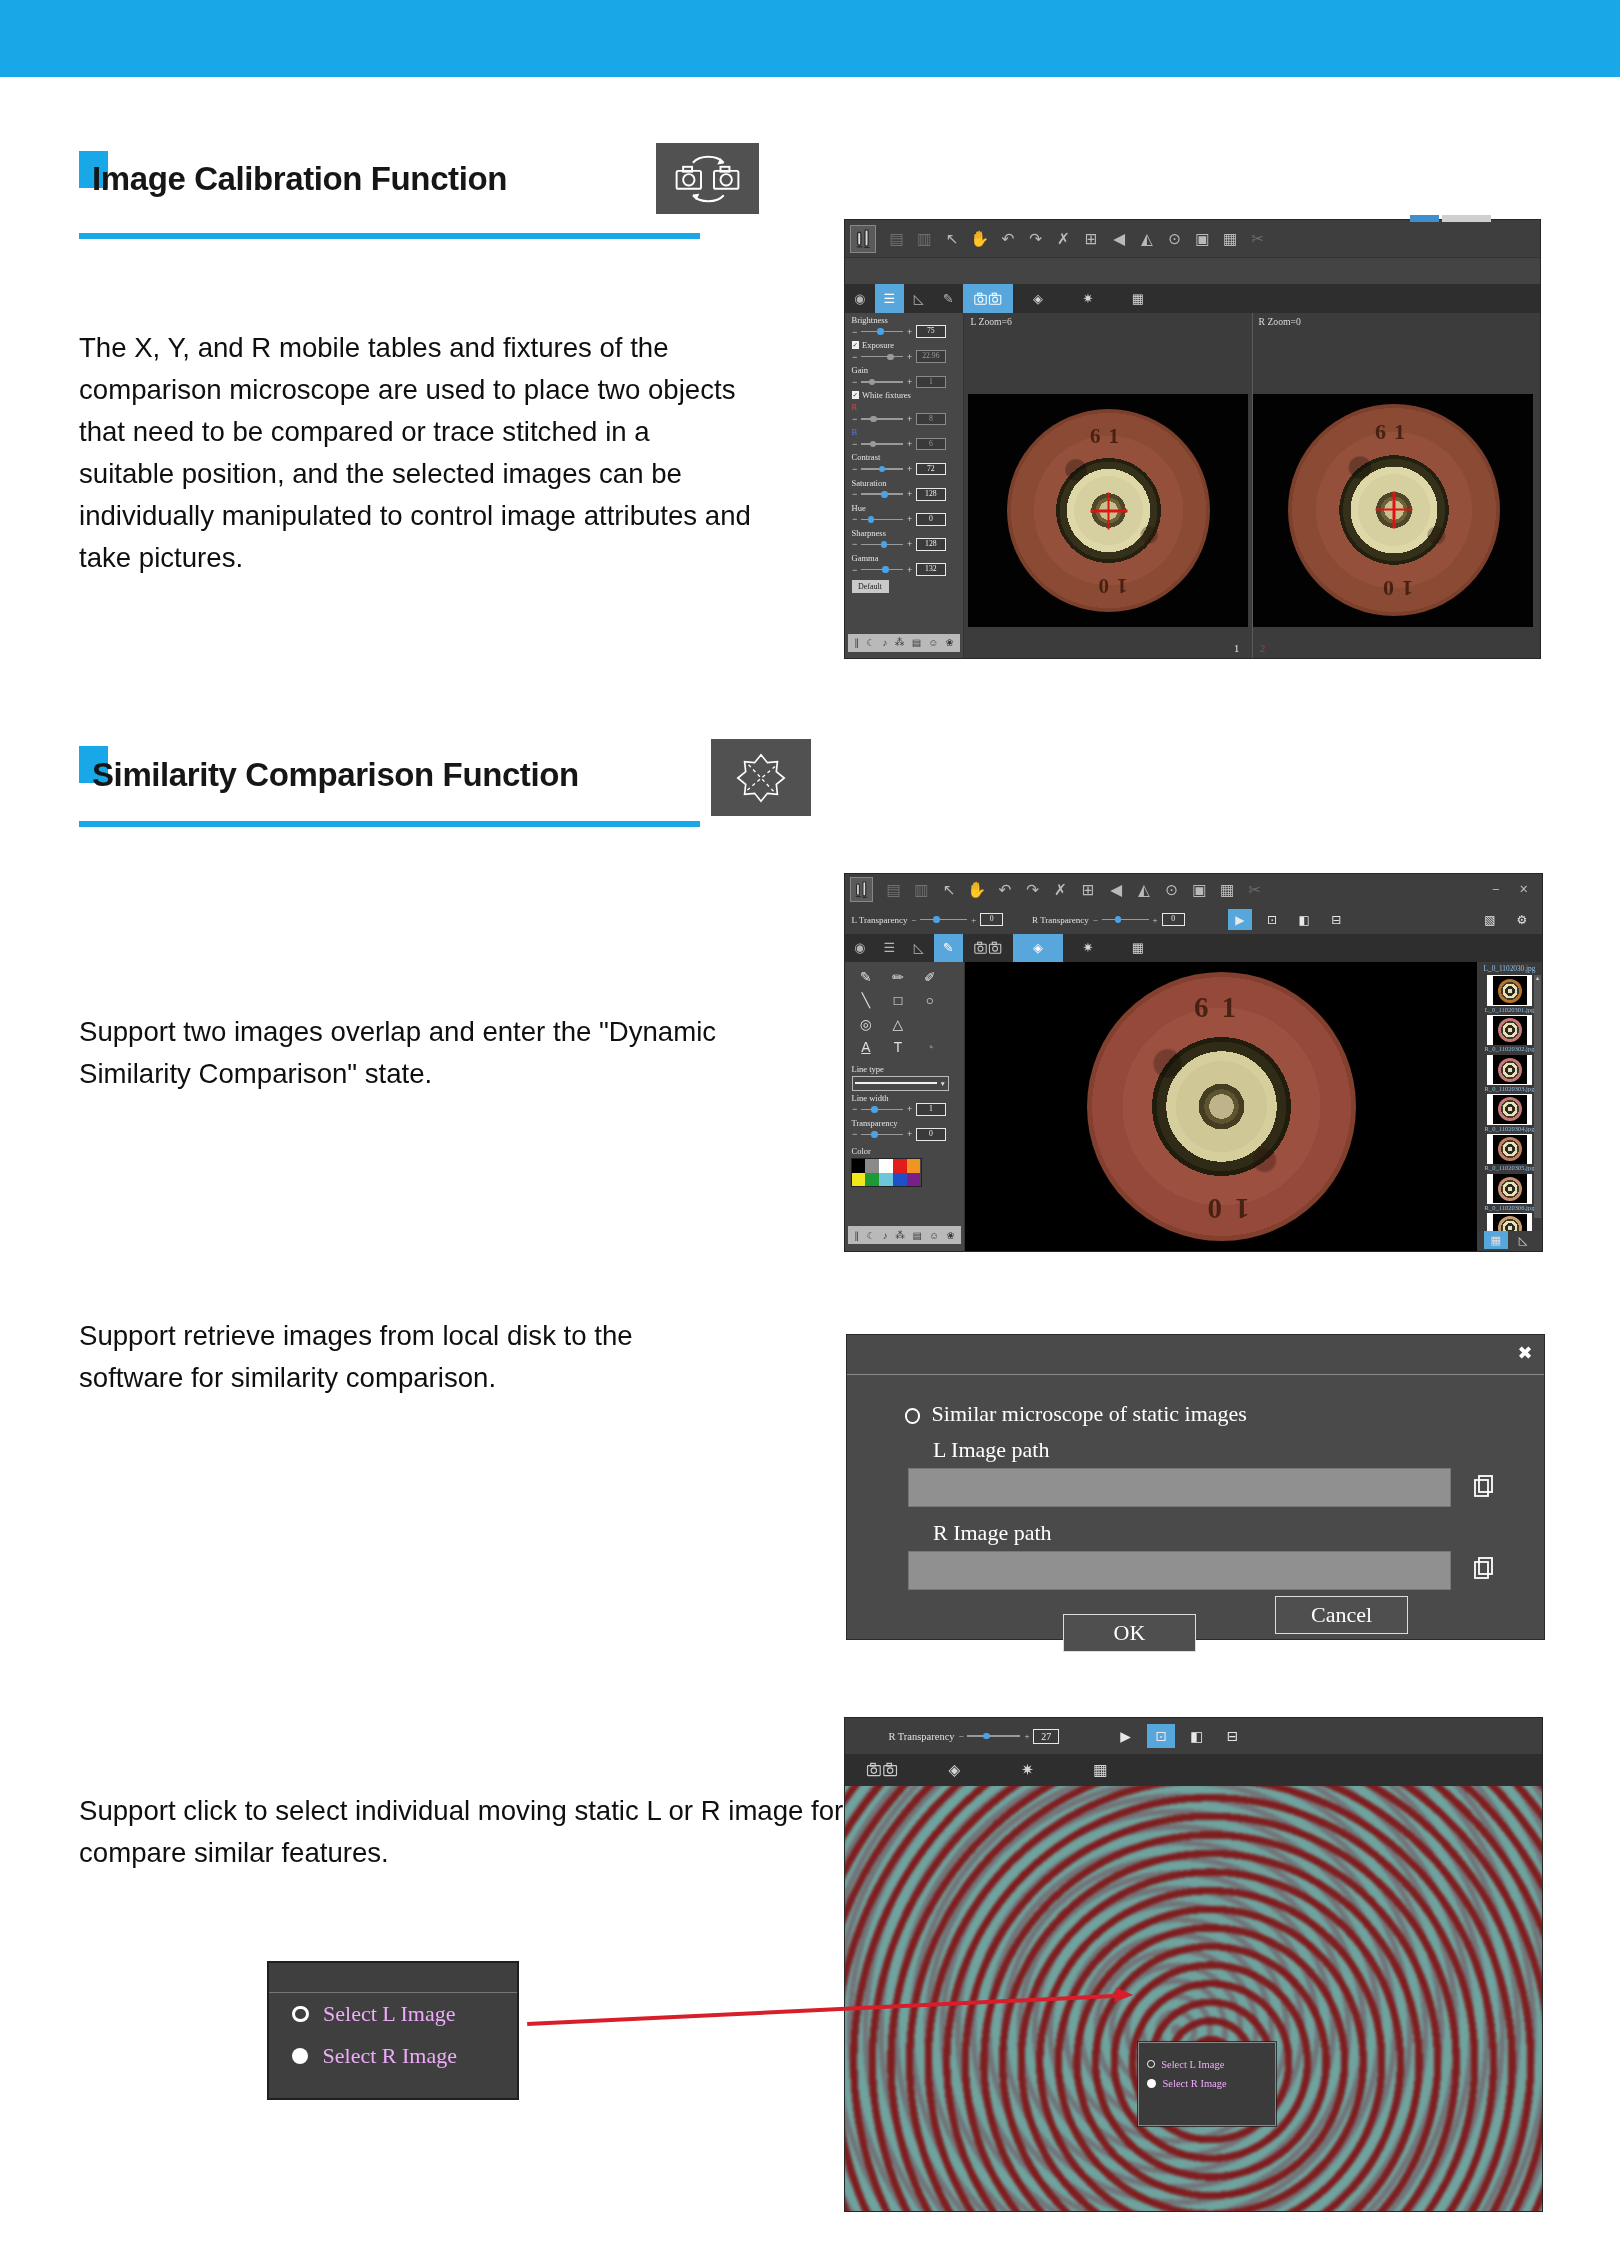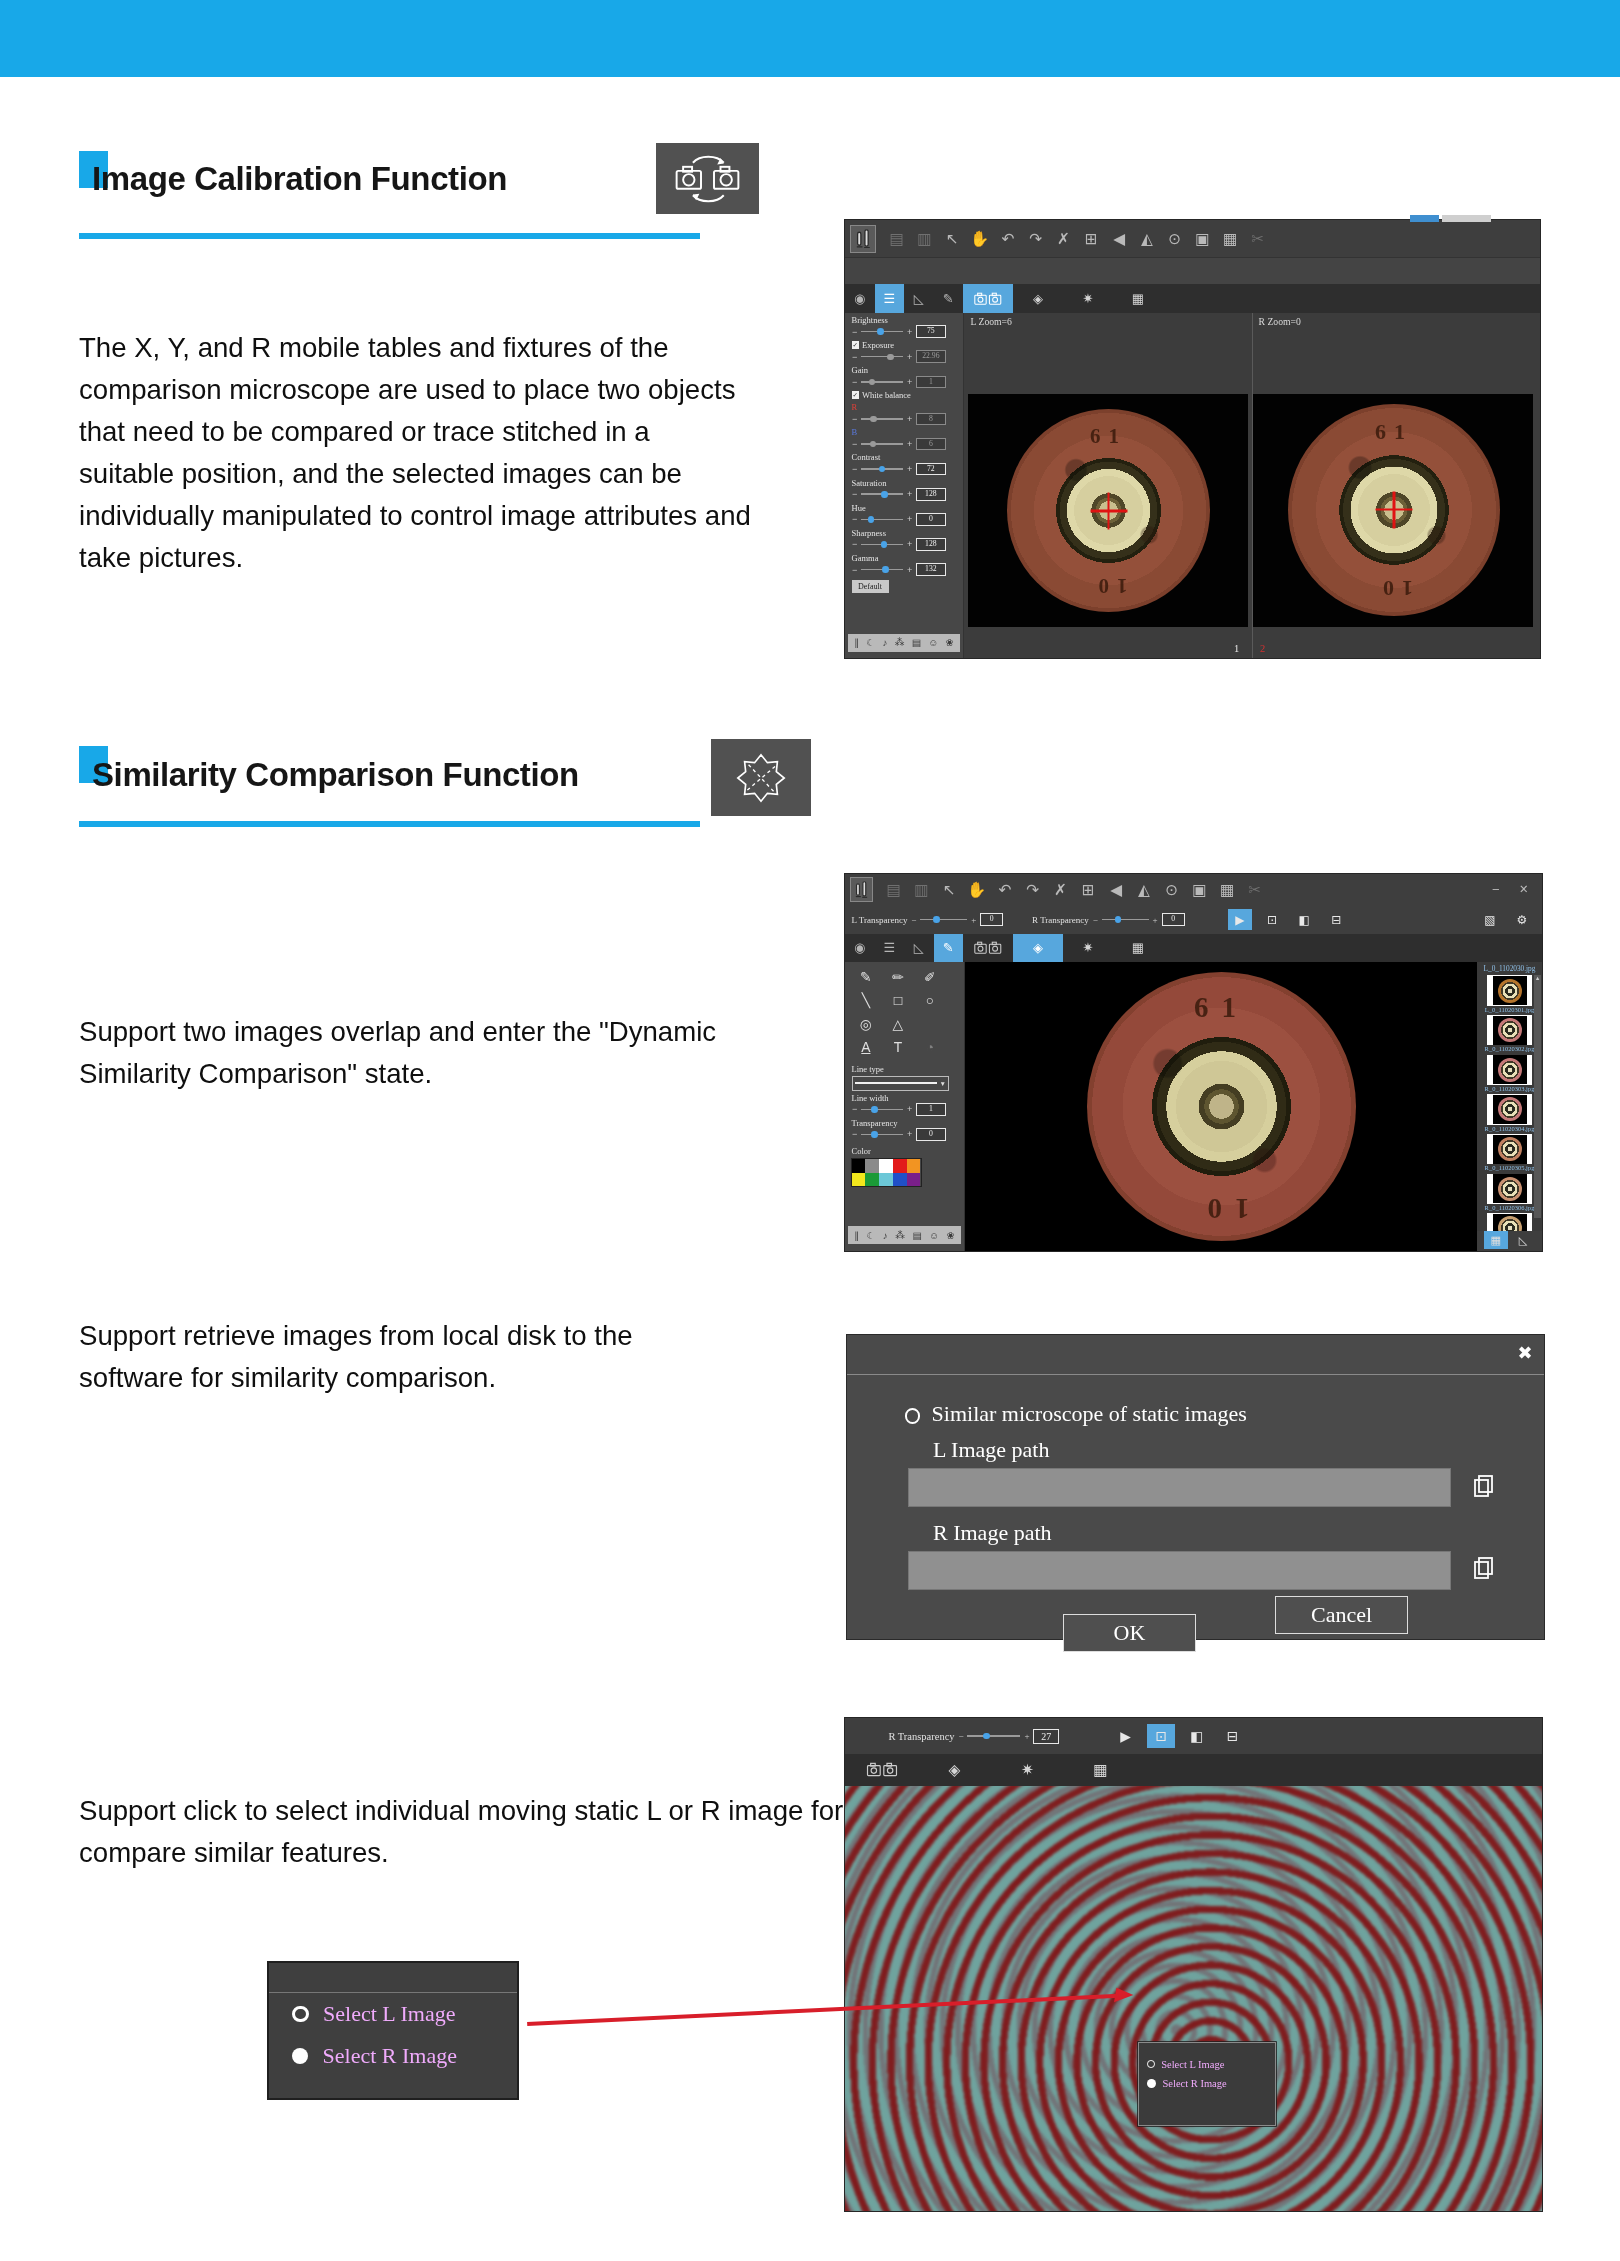--- a/index.html
+++ b/index.html
@@ -241,21 +241,21 @@
           <span class="track">
               <span class="dot" style="left:18%"></span>
             </span>
           <span class="pm">+</span>
           <span class="vbox">1</span>
         </div>
       </div>
       <div class="sg">
         <div class="slab">
             <span class="cb">✓</span>
-            <span>White balance</span>
+            <span>White fixtures</span>
           </div>
       </div>
       <div class="sg dis">
         <div class="slab" style="color:#e04038">R</div>
         <div class="sctl">
           <span class="pm">−</span>
           <span class="track">
               <span class="dot" style="left:22%"></span>
             </span>
           <span class="pm">+</span>

